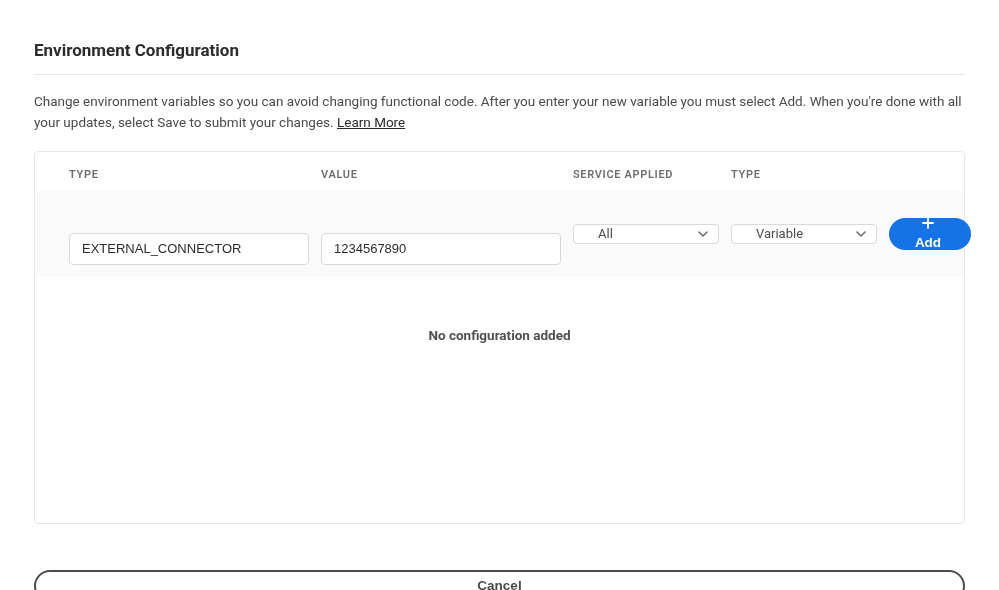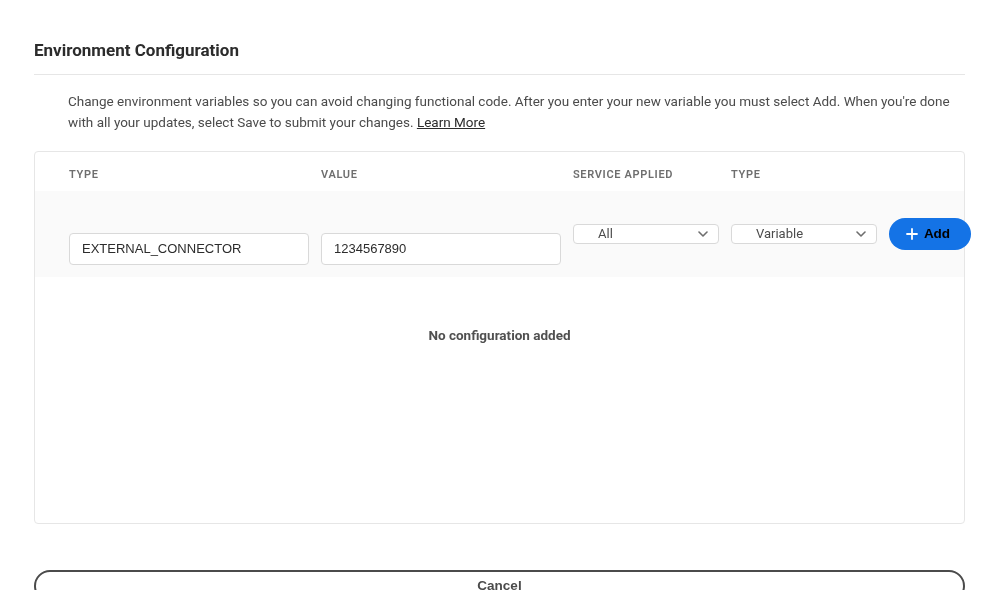--- a/index.html
+++ b/index.html
@@ -1,27 +1,27 @@
 <!DOCTYPE html>
 <html><head>
 <meta charset="utf-8">
 <style>
   * { box-sizing: border-box; margin: 0; padding: 0; }
   html, body { width: 999px; height: 590px; font-family: -apple-system, BlinkMacSystemFont, "Segoe UI", Roboto, Arial, sans-serif; background: #fff; color: #2c2c2c; }
   .page { padding: 40px 34px 20px 34px; }
   .title { font-size: 17px; font-weight: 700; color: #2c2c2c; padding-bottom: 14px; border-bottom: 1px solid #e6e6e6; }
-  .desc { font-size: 13.5px; color: #4b4b4b; line-height: 1.55; padding: 16px 0 18px 0; margin-left: 34px; }
+  .desc { font-size: 13.5px; color: #4b4b4b; line-height: 1.55; padding: 16px 0 18px 0; }
   .desc a { color: #2c2c2c; text-decoration: underline; cursor: pointer; }
   .panel { border: 1px solid #e6e6e6; border-radius: 4px; }
   .thead { display: grid; grid-template-columns: 252px 252px 158px 158px 82px; gap: 0; padding: 16px 18px 10px 34px; font-size: 11px; letter-spacing: 0.06em; color: #6e6e6e; font-weight: 600; }
   .row-strip { background: #fafafa; padding: 12px 18px 12px 34px; display: grid; grid-template-columns: 240px 240px 146px 146px 82px; gap: 12px; align-items: center; }
   .text-input { height: 32px; border: 1px solid #d9d9d9; border-radius: 4px; padding: 0 12px; font-size: 13px; color: #2c2c2c; background: #fff; width: 100%; margin-top: 30px; }
   .select { position: relative; height: 20px; border: 1px solid #d9d9d9; border-radius: 4px; background: #fff; font-size: 13px; color: #4b4b4b; display: flex; align-items: center; padding: 0 30px 0 24px; cursor: pointer; }
   .select .chev { position: absolute; right: 10px; top: 50%; transform: translateY(-50%); display: inline-flex; }
-  .add-btn { height: 32px; border: none; border-radius: 16px; background: #1473e6; color: #000000; font-size: 13.5px; font-weight: 600; display: inline-flex; align-items: center; justify-content: center; padding: 0 16px 0 12px; cursor: pointer; gap: 6px; }
+  .add-btn { height: 32px; border: none; border-radius: 16px; background: #1473e6; color: #ffffff; font-size: 13.5px; font-weight: 600; display: inline-flex; align-items: center; justify-content: center; padding: 0 16px 0 12px; cursor: pointer; gap: 6px; flex-direction: column; }
   .plus { display: inline-flex; }
   .empty { text-align: center; font-size: 13.5px; font-weight: 700; color: #505050; padding: 50px 0 180px 0; }
   .footer { position: relative; padding: 26px 34px 0 34px; display: flex; justify-content: flex-end; gap: 14px; flex-direction: column; }
   .btn-cancel { height: 32px; border: 2px solid #4b4b4b; background: #fff; color: #4b4b4b; font-size: 13.5px; font-weight: 700; border-radius: 16px; padding: 0 18px; cursor: pointer; }
   .btn-save { height: 44px; border: none; background: #f0f0f0; color: #b3b3b3; font-size: 13.5px; font-weight: 700; border-radius: 16px; padding: 0 20px; cursor: not-allowed; }
 </style>
 </head>
 <body>
 
 <div class="page">

